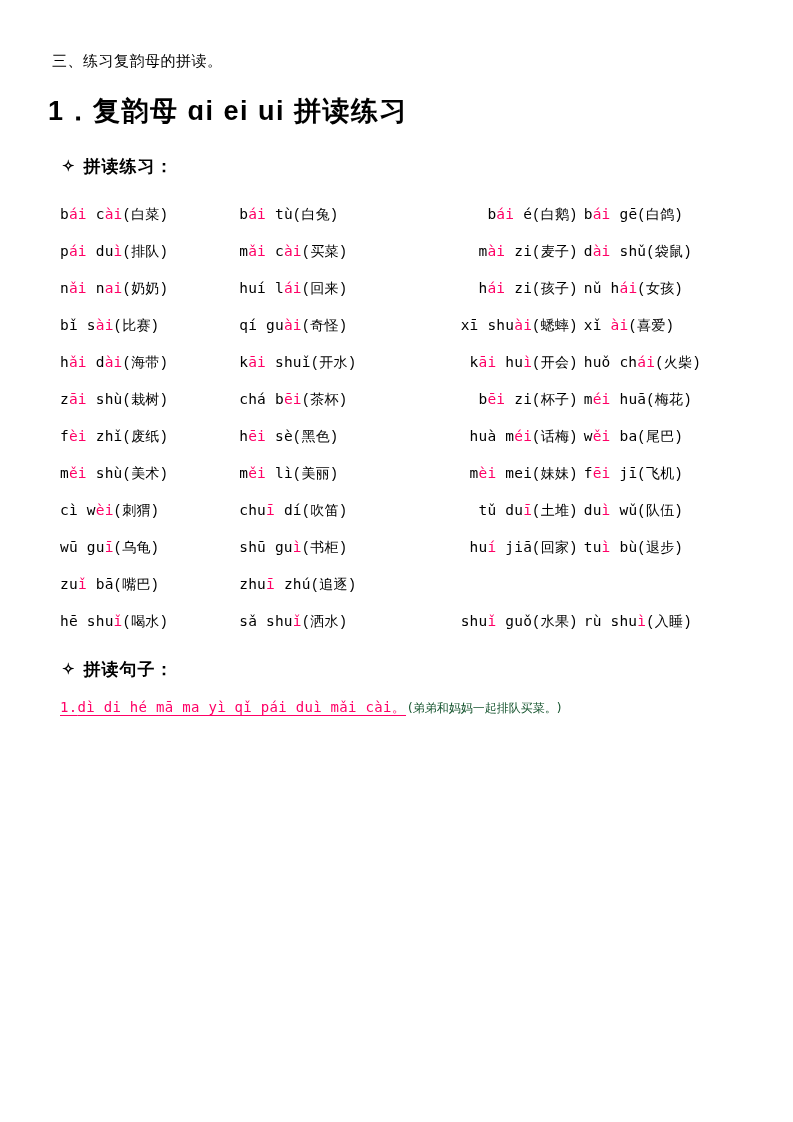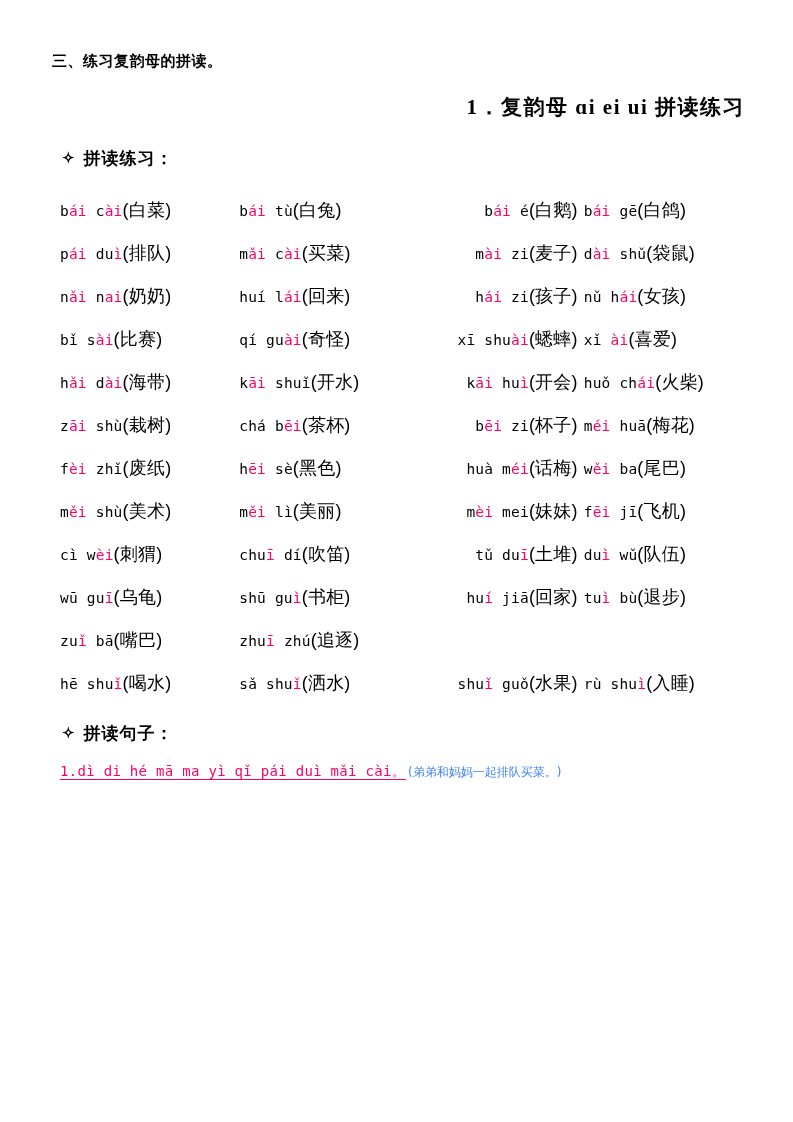--- a/index.html
+++ b/index.html
@@ -17,30 +17,30 @@
   }
   .page {
     box-sizing: border-box;
     width: 793px;
     height: 1122px;
     padding: 52px 48px 20px 48px;
     position: relative;
   }
   .section-heading {
     font-family: "DejaVu Sans", sans-serif;
-    font-weight: bold;
+    font-weight: normal;
     font-size: 15px;
     letter-spacing: 0.5px;
     margin: 0 0 22px 4px;
   }
   .title {
-    text-align: right;
-    font-family: Liberation Serif, serif;
+    text-align: left;
+    font-family: Liberation Sans, sans-serif;
     font-weight: bold;
-    font-size: 21px;
+    font-size: 27px;
     letter-spacing: 1.5px;
     margin: 0 0 26px 0;
   }
   .sub-heading {
     font-family: "DejaVu Serif", serif;
     font-weight: bold;
     font-size: 17px;
     letter-spacing: 1px;
     margin: 0 0 18px 14px;
     display: flex;
@@ -67,42 +67,42 @@
     letter-spacing: 0.2px;
   }
   .words-table td:nth-child(1) { width: 26%; padding-left: 12px; }
   .words-table td:nth-child(2) { width: 25%; padding-left: 10px;}
   .words-table td:nth-child(3) { width: 25%; padding-left: 8px; text-align: right;}
   .words-table td:nth-child(4) { width: 24%; padding-left: 6px;}
   .hl {
     color: #ff0066;
   }
   .cn {
-    font-family: Liberation Sans, sans-serif;
-    font-size: 18px;
+    font-family: Liberation Mono, monospace;
+    font-size: 14px;
   }
   .sentences {
     margin-top: 6px;
   }
   .sentence-row {
     font-family: "DejaVu Sans Mono", monospace;
     font-size: 14px;
     margin: 0 0 21px 12px;
     white-space: nowrap;
   }
   .pinyin-underline {
     color: #ff0066;
     text-decoration: underline;
     text-underline-offset: 3px;
     letter-spacing: 0.3px;
   }
   .gloss {
     font-family: "DejaVu Sans", sans-serif;
     font-size: 12px;
-    color: #3b82f6;
+    color: #14532d;
     margin-left: 2px;
   }
   .sub-heading-2 {
     margin-top: 18px;
   }
 </style>
 </head>
 <body>
 
 <div class="page">

